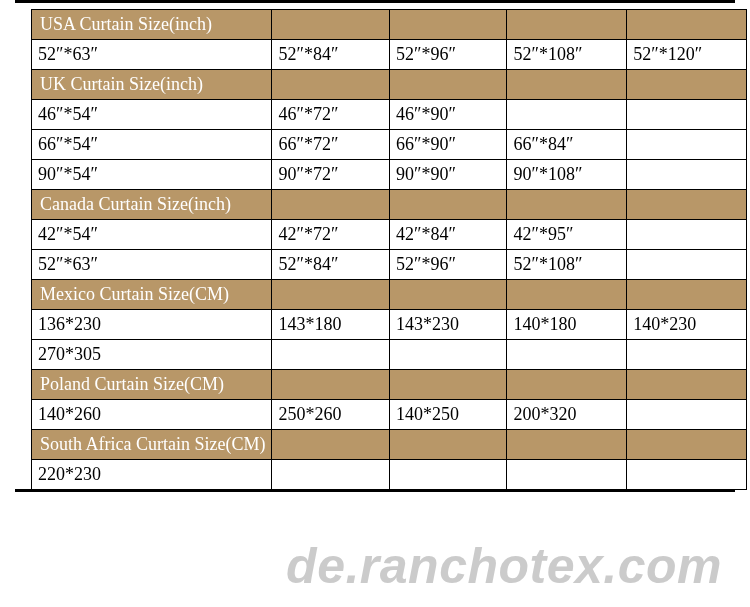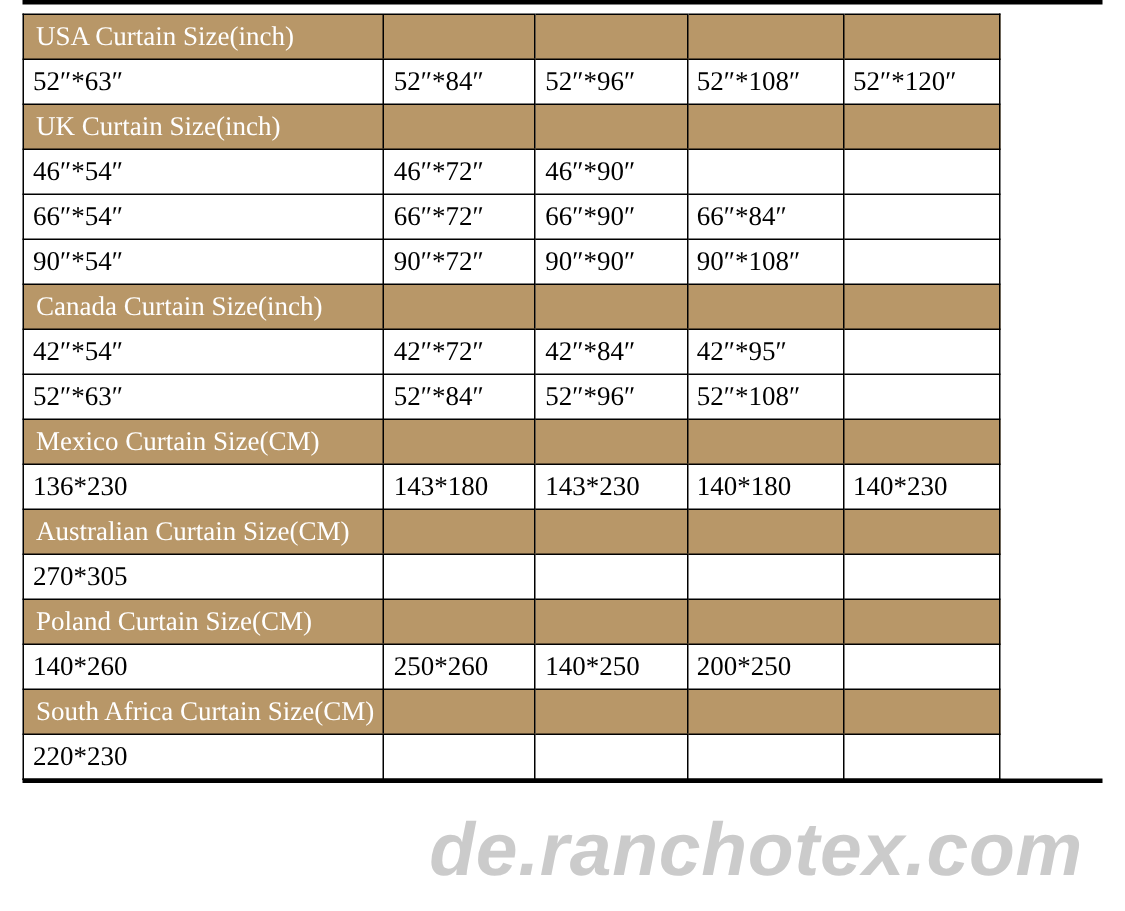--- a/index.html
+++ b/index.html
@@ -8,22 +8,22 @@
     padding: 0;
     background: #fff;
     font-family: "SimSun", "宋体", serif;
     width: 750px;
     height: 607px;
     overflow: hidden;
     position: relative;
   }
   .table {
     display: table;
-    width: 652px;
-    margin: 6px 15px 0 15px;
+    width: 716px;
+    margin: 6px 15px 0 31px;
     border-collapse: collapse;
   }
   .row {
     display: table-row;
   }
   .cell {
     display: table-cell;
     border: 1px solid #000;
     padding: 2px 6px;
     height: 30px;
@@ -150,46 +150,39 @@
       <div class="cell hdr">&nbsp;</div>
       <div class="cell hdr last">&nbsp;</div>
     </div>
     <div class="row data-row">
       <div class="cell">136*230</div>
       <div class="cell">143*180</div>
       <div class="cell">143*230</div>
       <div class="cell">140*180</div>
       <div class="cell">140*230</div>
     </div>
-    <div class="row header-row">
-      <div class="cell hdr">Australian Curtain Size(CM)</div>
-      <div class="cell hdr">&nbsp;</div>
-      <div class="cell hdr">&nbsp;</div>
-      <div class="cell hdr">&nbsp;</div>
-      <div class="cell hdr last">&nbsp;</div>
-    </div>
     <div class="row data-row">
       <div class="cell">270*305</div>
       <div class="cell">&nbsp;</div>
       <div class="cell">&nbsp;</div>
       <div class="cell">&nbsp;</div>
       <div class="cell">&nbsp;</div>
     </div>
     <div class="row header-row">
       <div class="cell hdr">Poland Curtain Size(CM)</div>
       <div class="cell hdr">&nbsp;</div>
       <div class="cell hdr">&nbsp;</div>
       <div class="cell hdr">&nbsp;</div>
       <div class="cell hdr last">&nbsp;</div>
     </div>
     <div class="row data-row">
       <div class="cell">140*260</div>
       <div class="cell">250*260</div>
       <div class="cell">140*250</div>
-      <div class="cell">200*250</div>
+      <div class="cell">200*320</div>
       <div class="cell">&nbsp;</div>
     </div>
     <div class="row header-row">
       <div class="cell hdr">South Africa Curtain Size(CM)</div>
       <div class="cell hdr">&nbsp;</div>
       <div class="cell hdr">&nbsp;</div>
       <div class="cell hdr">&nbsp;</div>
       <div class="cell hdr last">&nbsp;</div>
     </div>
     <div class="row data-row">

